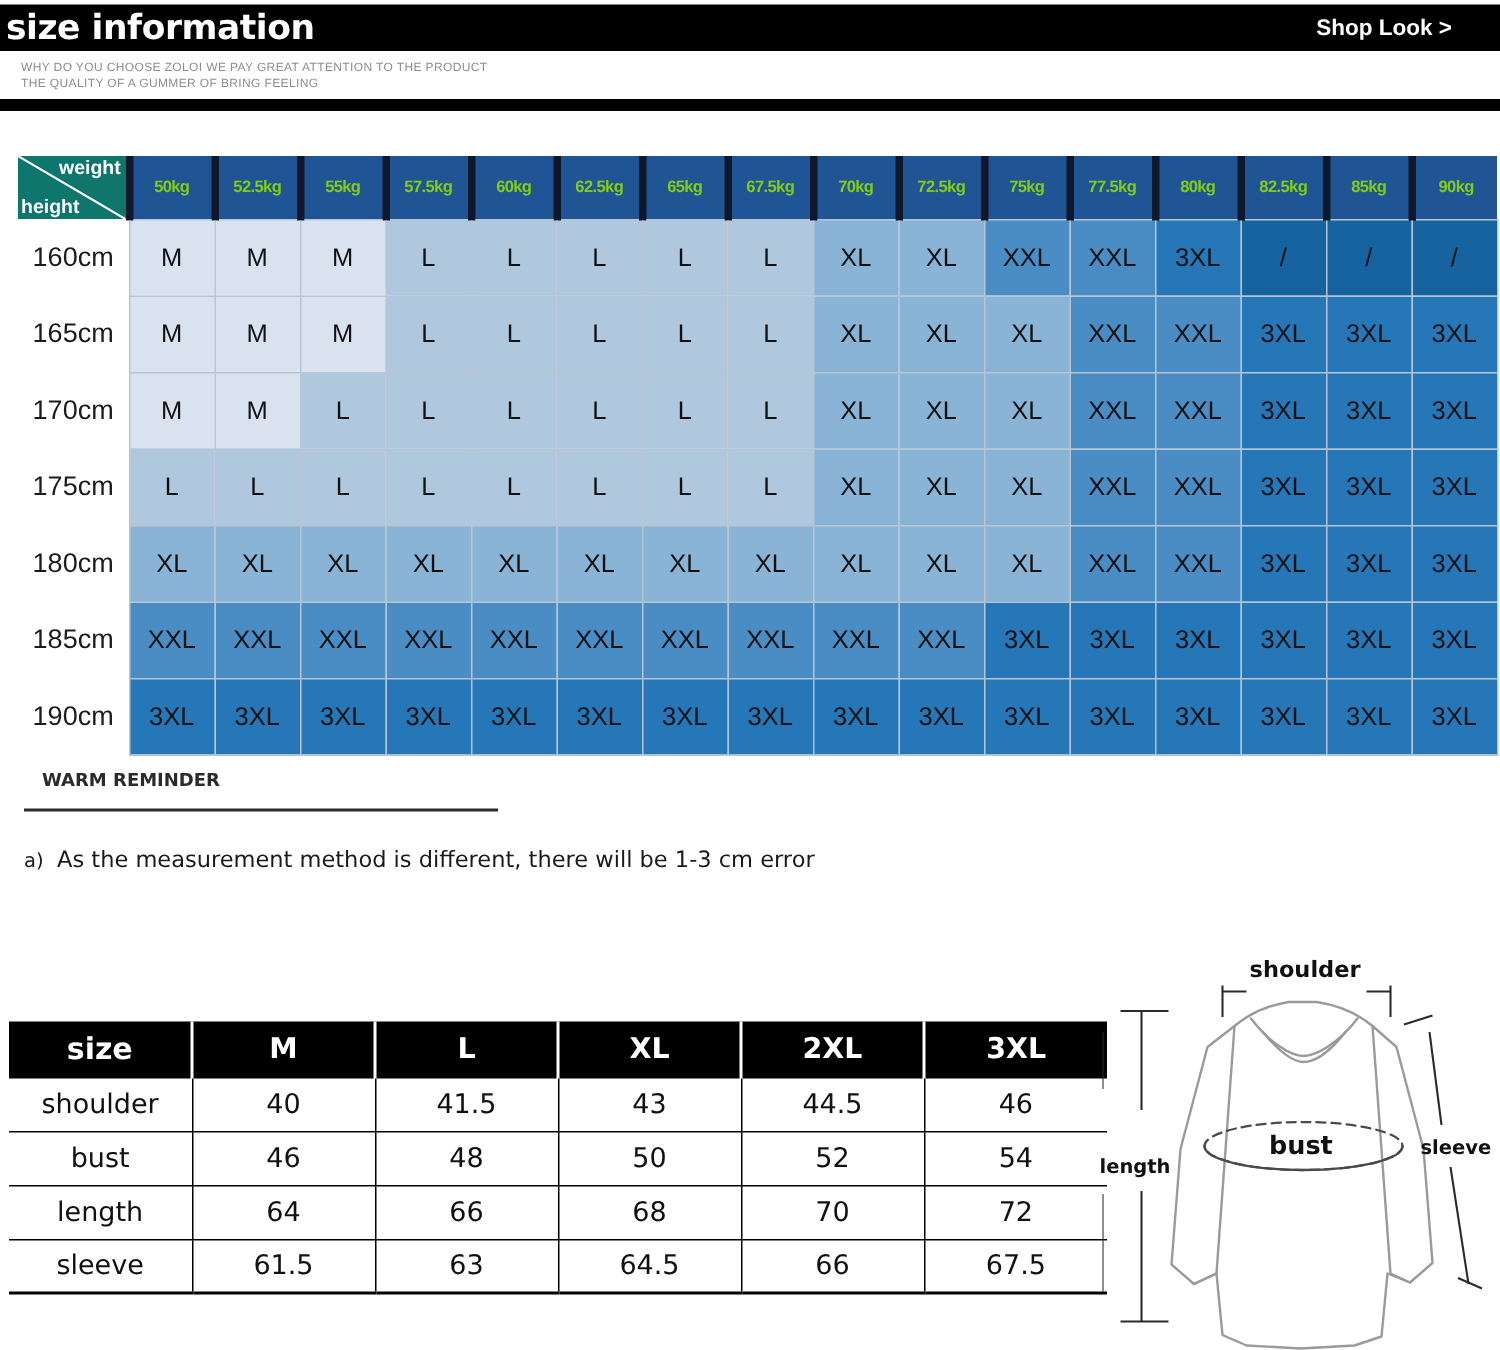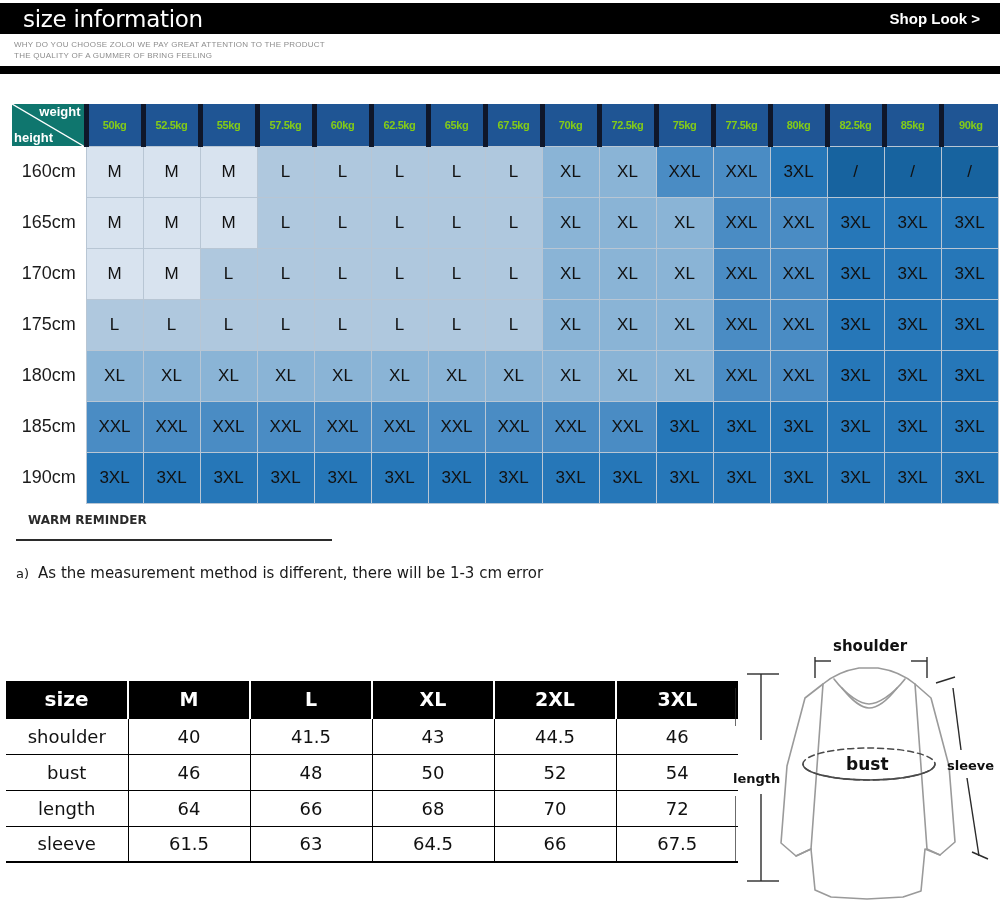--- a/index.html
+++ b/index.html
@@ -15,30 +15,30 @@
   
   .header-bar {
     position: absolute; left: 0; top: 3px;
     width: 1000px; height: 31px;
     background: #000000;
     display: flex; align-items: center; justify-content: space-between;
   }
   .header-title {
     color: #ffffff;
     font-size: 23px;
-    font-weight: 400;
+    font-weight: 700;
     letter-spacing: -0.3px;
-    padding-left: 23px;
+    padding-left: 4px;
     font-family: "DejaVu Sans", sans-serif;
   }
   .header-link {
     color: #ffffff;
     font-size: 15px;
     font-weight: 700;
-    padding-right: 20px;
+    padding-right: 32px;
     letter-spacing: 0px;
     font-family: "Liberation Sans", sans-serif;
   }
   .sub-text {
     position: absolute; left: 14px; top: 40px;
     font-size: 8px;
     line-height: 10.5px;
     color: #8d8d8d;
     letter-spacing: 0.25px;
     font-family: "Liberation Sans", sans-serif;

